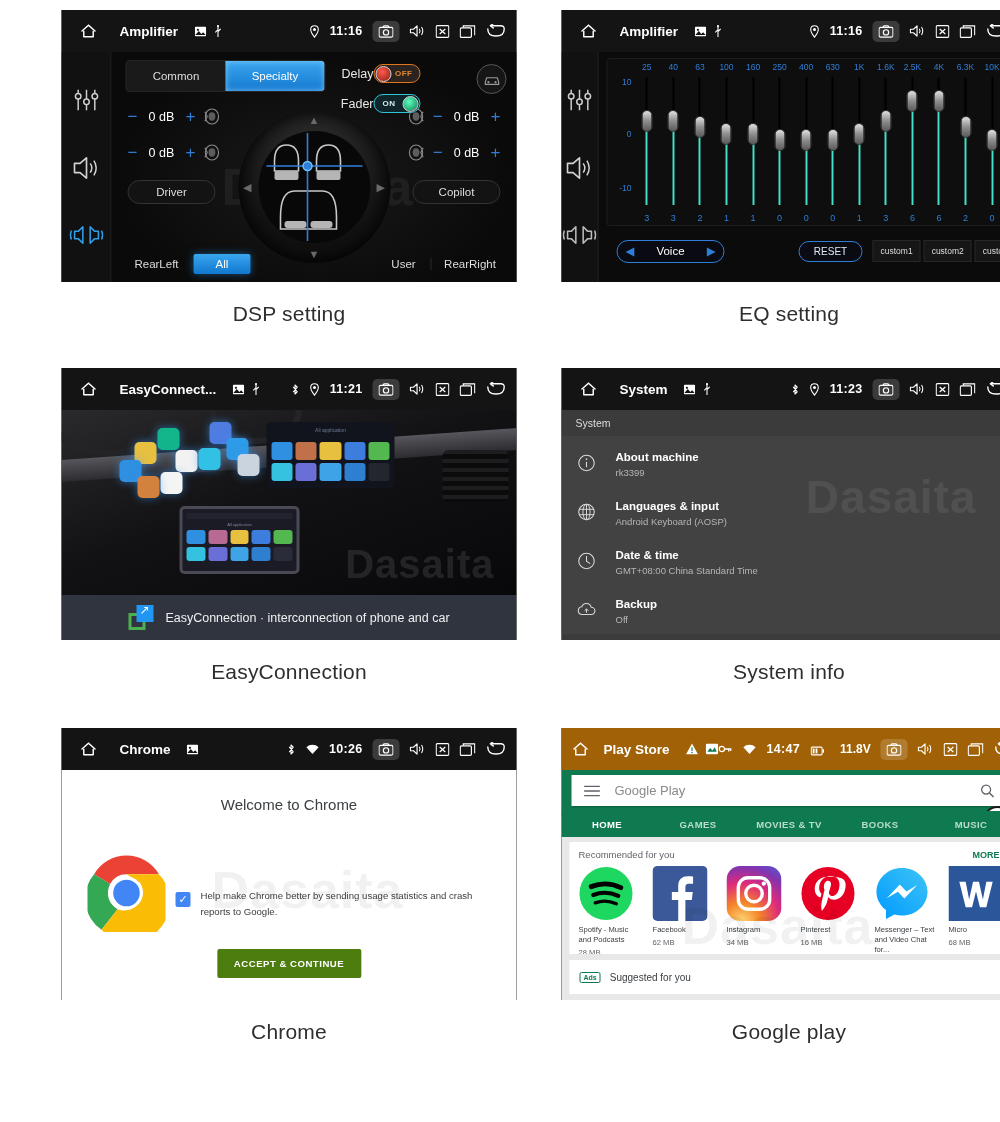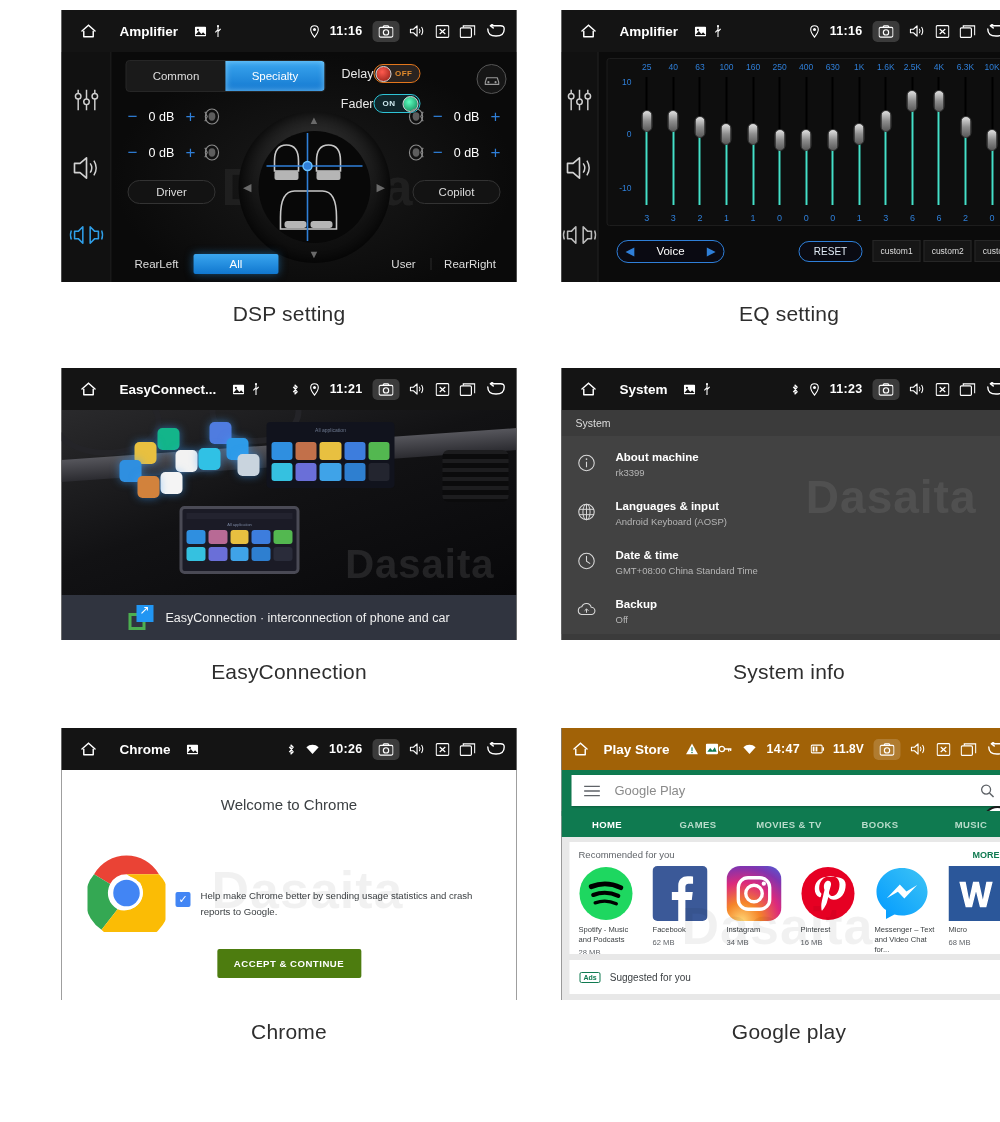--- a/index.html
+++ b/index.html
@@ -38,21 +38,21 @@
     position: relative; height: 42px; width: 100%;
     background: #141414; display: flex; align-items: center;
     padding: 0 10px; color: #fff;
   }
   .statusbar.green { background: #a16207; }
   .sb-home { width: 34px; display:flex; align-items:center; justify-content:center; }
   .sb-title { font-size: 13.5px; font-weight: bold; margin-left: 14px; white-space: nowrap; }
   .sb-mini { display: flex; gap: 7px; margin-left: 16px; align-items: center; }
   .sb-right { margin-left: auto; display: flex; align-items: center; gap: 10px; }
   .sb-time { font-size: 12.5px; font-weight: bold; letter-spacing: .3px; }
-  .sb-volt { font-size: 12px; font-weight: bold; display:flex; align-items:center; gap:9px;}
+  .sb-volt { font-size: 12px; font-weight: bold; display:flex; align-items:flex-end; gap:16px;}
   .camera-chip {
     background: rgba(255,255,255,0.17); border-radius: 5px;
     padding: 4px 6px; display: flex; align-items: center;
   }
   svg { display: block; }
 
   
   .dsp-body { position: relative; height: 230px; background: #0c0c0c; display: flex; }
   .dsp-rail {
     width: 50px; background: #111; border-right: 1px solid #222;
@@ -105,21 +105,21 @@
   .pad-arrow { position: absolute; color: #6a6a6a; font-size: 11px; }
   .pill {
     position: absolute; height: 24px; border-radius: 12px; border: 1px solid #333;
     background: #131313; color: #ddd; font-size: 11.5px;
     display: flex; align-items: center; justify-content: center;
   }
   .botbar { position: absolute; left: 8px; right: 8px; bottom: 6px; height: 25px;
             display:flex; align-items:center; }
   .bb-item { color:#ddd; font-size: 11.5px; text-align:center; }
   .bb-active { background: linear-gradient(180deg,#3aa6ef,#1077cf); color:#fff;
-     padding: 4px 36px; border-radius:2px; box-shadow: 0 0 8px rgba(40,150,230,.5);}
+     padding: 4px 22px; border-radius:2px; box-shadow: 0 0 8px rgba(40,150,230,.5);}
 
   
   .eq-body { height: 230px; background: #0b0b0b; display: flex; }
   .eq-main { flex: 1; position: relative; padding: 6px 8px 0 8px; }
   .eq-box { position: relative; height: 168px; border: 1px solid #1d1d1d;
             border-radius: 3px; background: #0e0e0e; display:flex; }
   .eq-scale { width: 26px; position: relative; }
   .eq-scale span { position:absolute; right:2px; color:#2f7fd8; font-size:8.5px; }
   .eq-cols { flex:1; display:flex; }
   .eq-col { flex:1; position:relative; display:flex; flex-direction:column; align-items:center; }

